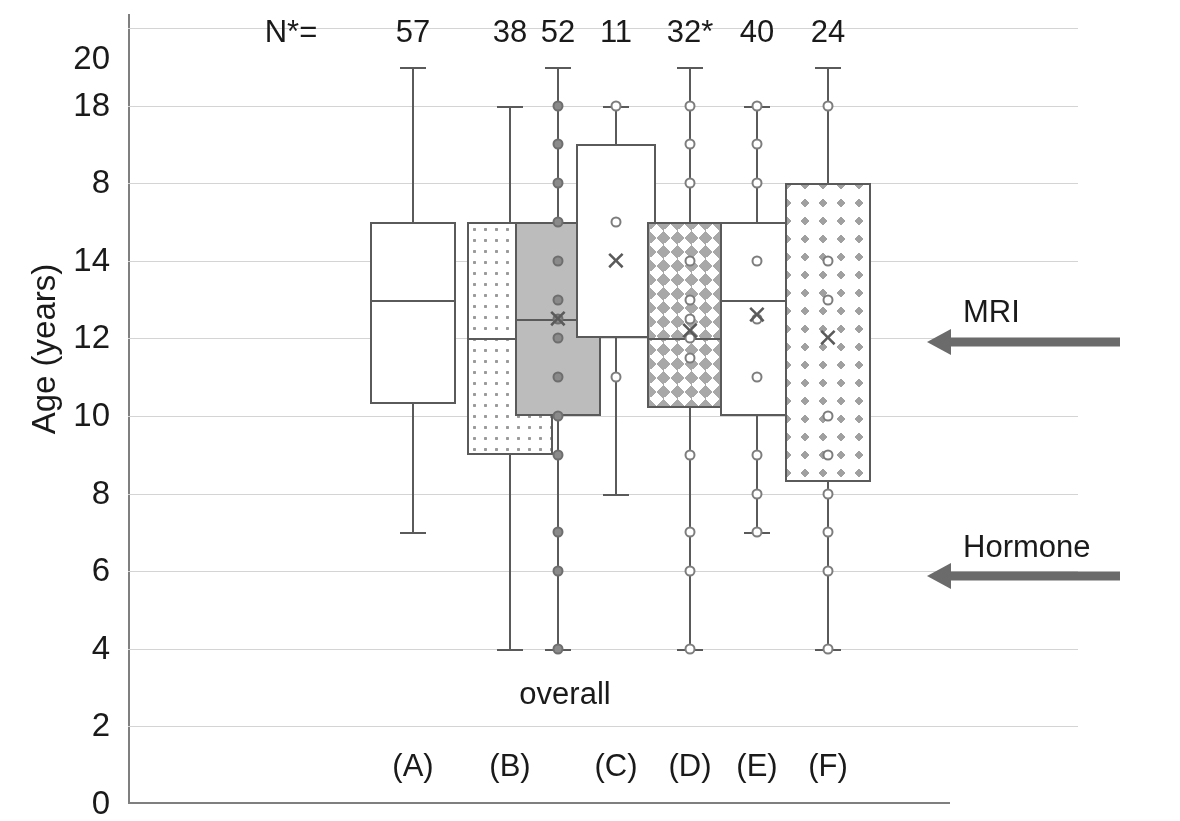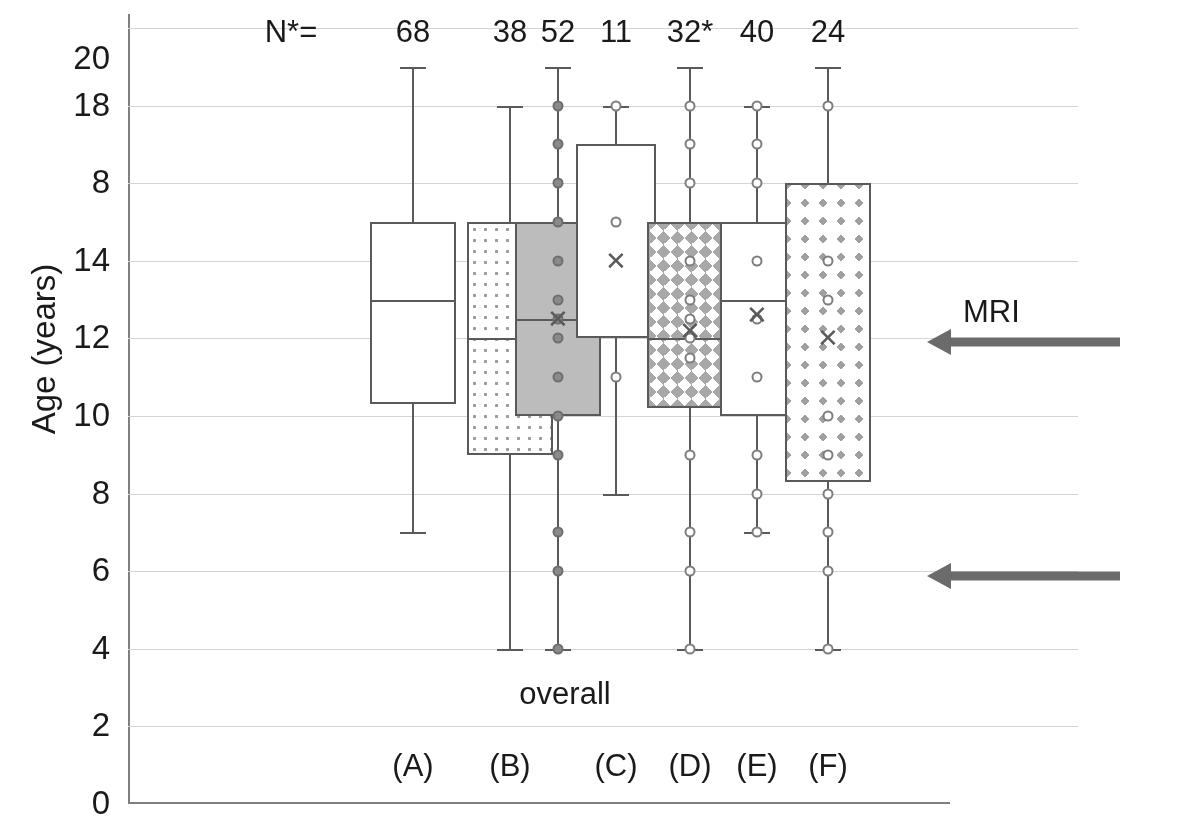--- a/index.html
+++ b/index.html
@@ -224,21 +224,21 @@
         <div class="gridline" style="top: 479.6px;"></div>
         <div class="gridline" style="top: 402px;"></div>
         <div class="gridline" style="top: 324.4px;"></div>
         <div class="gridline" style="top: 246.8px;"></div>
         <div class="gridline" style="top: 169.2px;"></div>
         <div class="gridline" style="top: 91.6px;"></div>
         <div class="gridline" style="top: 14px;"></div>
       </div>
     <div id="n-star">N*=</div>
     <div id="n-labels">
-        <div class="n-label" style="left: 285px;">68</div>
+        <div class="n-label" style="left: 285px;">57</div>
         <div class="n-label" style="left: 382px;">38</div>
         <div class="n-label" style="left: 430px;">52</div>
         <div class="n-label" style="left: 488px;">11</div>
         <div class="n-label" style="left: 562px;">32*</div>
         <div class="n-label" style="left: 629px;">40</div>
         <div class="n-label" style="left: 700px;">24</div>
       </div>
     <div id="boxes-layer">
         <div>
           <div class="whisker-line" style="left: 285px; top: 52.8px; height: 465.6px;"></div>
@@ -347,20 +347,21 @@
         <div class="group-label" style="left: 562px; top: 734px;">(D)</div>
         <div class="group-label" style="left: 629px; top: 734px;">(E)</div>
         <div class="group-label" style="left: 700px; top: 734px;">(F)</div>
         <div id="overall-label" style="left: 437px; top: 662px;">overall</div>
       </div>
   </div>
 
 
   <div class="annot-text" id="annot-mri" style="left:963px; top:295px;">MRI</div>
 
+  <div class="annot-text" id="annot-hormone" style="left:963px; top:530px;">Hormone</div>
 
   <svg class="abs" id="arrow-mri" width="200" height="40" style="left:925px; top:322px;">
     <line x1="195" y1="20" x2="22" y2="20" stroke="#6b6b6b" stroke-width="9"></line>
     <polygon points="2,20 26,7 26,33" fill="#6b6b6b"></polygon>
   </svg>
 
   <svg class="abs" id="arrow-hormone" width="200" height="40" style="left:925px; top:556px;">
     <line x1="195" y1="20" x2="22" y2="20" stroke="#6b6b6b" stroke-width="9"></line>
     <polygon points="2,20 26,7 26,33" fill="#6b6b6b"></polygon>
   </svg>

